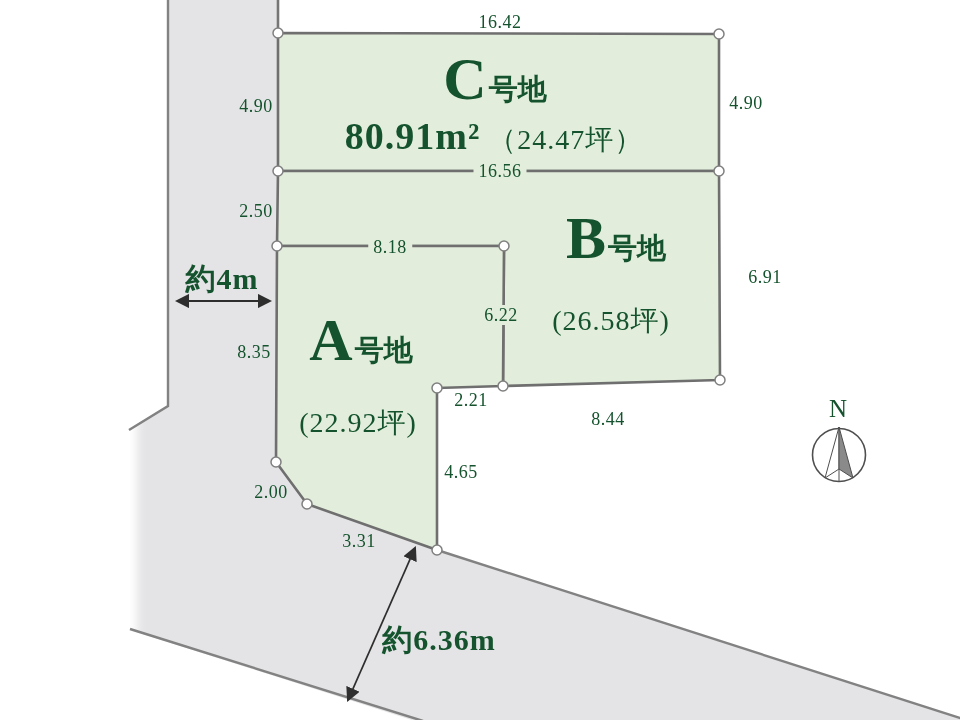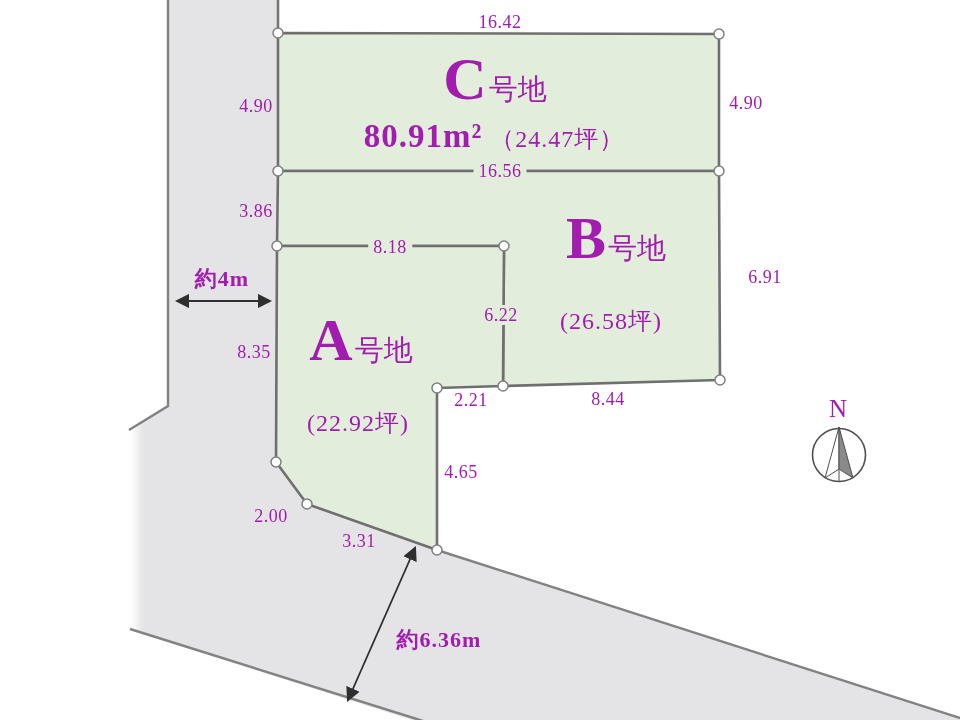--- a/index.html
+++ b/index.html
@@ -1,29 +1,29 @@
 <!DOCTYPE html>
 <html><head>
 <meta charset="utf-8">
 <style>
   html,body{margin:0;padding:0;background:#fff;}
   #canvas{
     position:relative;width:960px;height:720px;overflow:hidden;background:#ffffff;
-    font-family:"Liberation Serif","DejaVu Serif",serif;color:#a21caf;
+    font-family:"Liberation Serif","DejaVu Serif",serif;color:#14532d;
   }
   #plan-svg{position:absolute;left:0;top:0;z-index:0;}
   .lbl{position:absolute;transform:translate(-50%,-50%);white-space:nowrap;z-index:2;line-height:1;}
   .dim{font-size:18px;letter-spacing:0.5px;}
   .dim.on-line{background:#e2eedb;padding:1px 5px;}
-  .road-dim{font-size:22px;font-weight:bold;letter-spacing:1px;}
+  .road-dim{font-size:30px;font-weight:bold;letter-spacing:1px;}
   .plot-name{display:inline-flex;align-items:baseline;gap:2px;}
   .plot-letter{font-size:60px;font-weight:bold;line-height:.9;}
-  .plot-suffix{font-size:29px;font-weight:normal;}
-  .area-num{font-size:33px;font-weight:bold;letter-spacing:1px;}
-  .tsubo{font-size:24px;letter-spacing:1px;}
+  .plot-suffix{font-size:29px;font-weight:bold;}
+  .area-num{font-size:38px;font-weight:bold;letter-spacing:1px;}
+  .tsubo{font-size:28px;letter-spacing:1px;}
   .c-area-line{display:inline-flex;align-items:baseline;gap:8px;}
   .compass-n{font-size:25px;z-index:2;}
 </style>
 </head>
 <body>
 
 <div id="canvas">
 
   <svg id="plan-svg" width="960" height="720" viewBox="0 0 960 720">
     <defs>
@@ -71,29 +71,29 @@
       <line x1="839" y1="427" x2="839" y2="481" stroke="#4f4f4f" stroke-width="1"></line>
       <polygon points="839,427 825,478 839,469" fill="#ffffff" stroke="#4f4f4f" stroke-width="1"></polygon>
       <polygon points="839,427 853,478 839,469" fill="#8a8a8a" stroke="#4f4f4f" stroke-width="1"></polygon>
     </g>
   </svg>
 
   <div class="lbl dim" style="left:500px;top:22px">16.42</div>
   <div class="lbl dim" style="left:256px;top:106px">4.90</div>
   <div class="lbl dim" style="left:746px;top:103px">4.90</div>
   <div class="lbl dim on-line" style="left:500px;top:171px">16.56</div>
-  <div class="lbl dim" style="left:256px;top:211px">3.86</div>
+  <div class="lbl dim" style="left:256px;top:211px">2.50</div>
   <div class="lbl dim" style="left:765px;top:277px">6.91</div>
   <div class="lbl dim on-line" style="left:390px;top:247px">8.18</div>
   <div class="lbl dim on-line" style="left:501px;top:315px">6.22</div>
   <div class="lbl dim" style="left:254px;top:352px">8.35</div>
   <div class="lbl dim" style="left:471px;top:400px">2.21</div>
-  <div class="lbl dim" style="left:608px;top:399px">8.44</div>
+  <div class="lbl dim" style="left:608px;top:419px">8.44</div>
   <div class="lbl dim" style="left:461px;top:472px">4.65</div>
-  <div class="lbl dim" style="left:271px;top:516px">2.00</div>
+  <div class="lbl dim" style="left:271px;top:492px">2.00</div>
   <div class="lbl dim" style="left:359px;top:541px">3.31</div>
 
   <div class="lbl road-dim" style="left:222px;top:279px">約4m</div>
   <div class="lbl road-dim" style="left:439px;top:640px">約6.36m</div>
 
   <div class="lbl" style="left:495px;top:79px">
     <span class="plot-name">
       <span class="plot-letter">C</span>
       <span class="plot-suffix">号地</span>
     </span>

